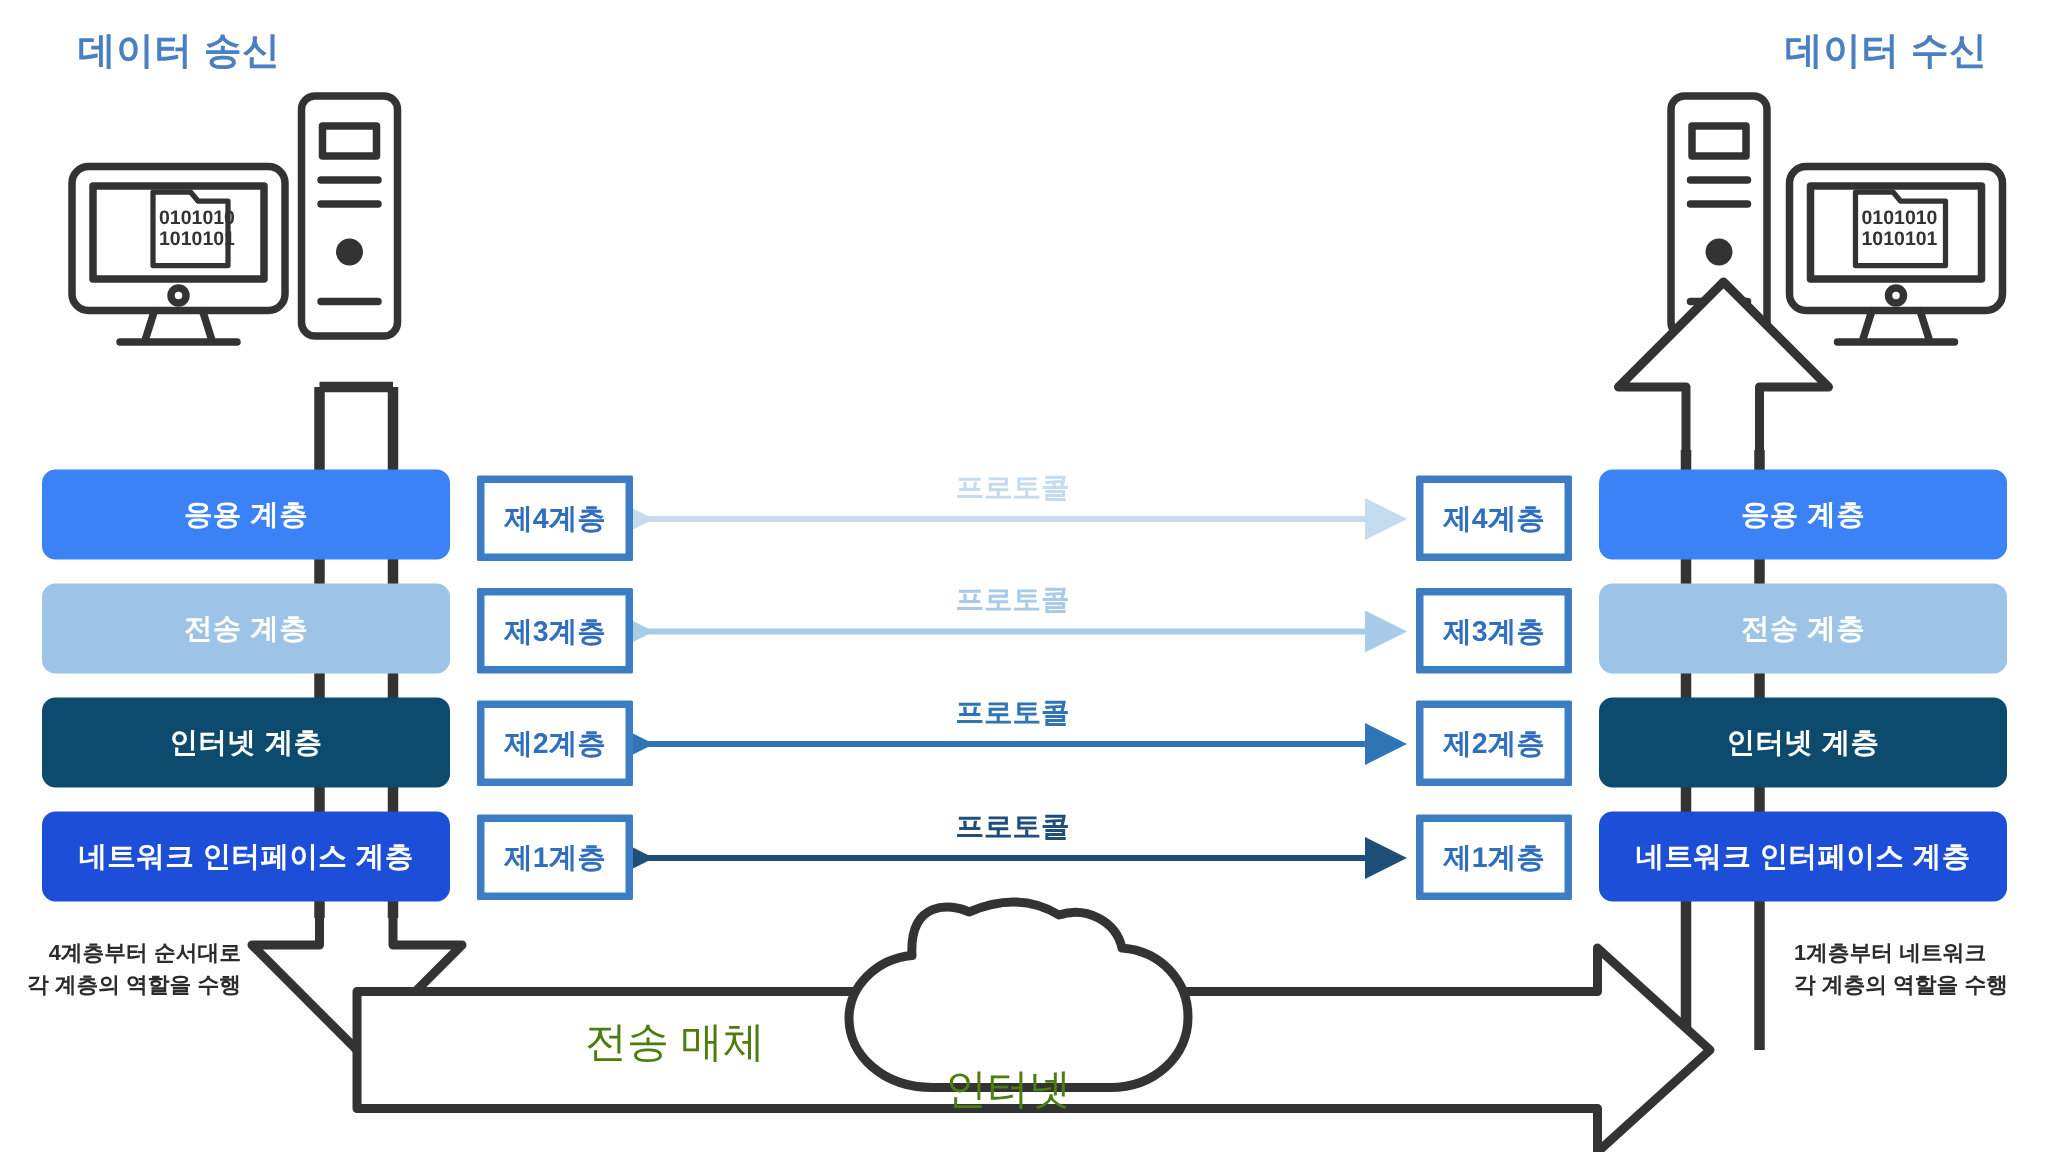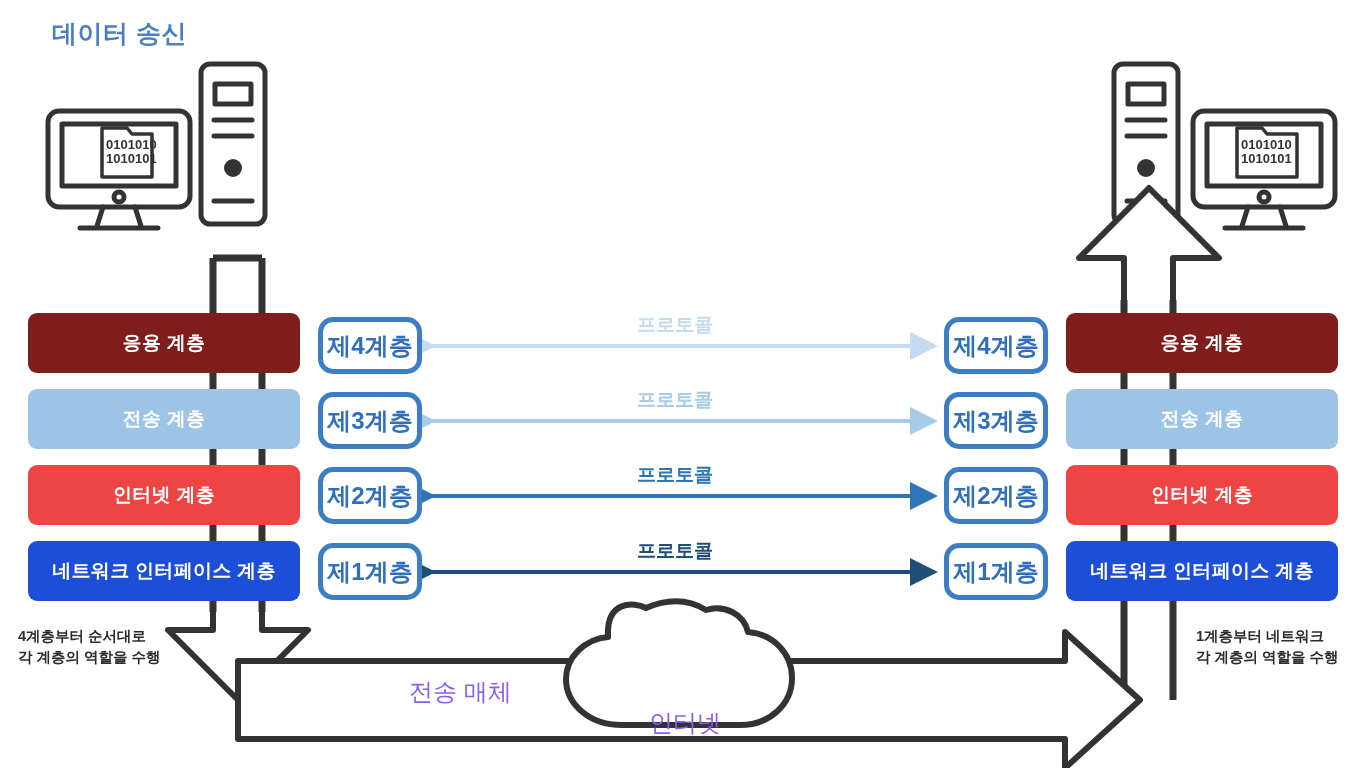--- a/index.html
+++ b/index.html
@@ -41,36 +41,36 @@
     align-items: center;
     justify-content: center;
     border-radius: 9px;
     color: #ffffff;
     font-size: 19px;
     font-weight: bold;
     letter-spacing: 0.3px;
     white-space: nowrap;
     z-index: 3;
   }
-  .layer-l1 { background: #7f1d1d; }
+  .layer-l1 { background: #3b82f6; }
   .layer-l2 { background: #9dc3e6; }
-  .layer-l3 { background: #ef4444; text-align: right; }
+  .layer-l3 { background: #0c4a6e; text-align: right; }
   .layer-l4 { background: #1d4ed8; }
 
   
   .tier-box {
     position: absolute;
     display: flex;
     align-items: center;
     justify-content: center;
     background: #ffffff;
     border: 5px solid #3c7dc4;
-    border-radius: 15px;
+    border-radius: 1px;
     color: #2f6fbd;
-    font-size: 24px;
+    font-size: 19px;
     font-weight: bold;
     white-space: nowrap;
     z-index: 4;
   }
 
   
   .protocol-label {
     position: absolute;
     font-size: 19px;
     font-weight: bold;
@@ -86,31 +86,30 @@
   
   .annotation {
     position: absolute;
     font-size: 14.5px;
     font-weight: bold;
     color: #2b2b2b;
     line-height: 1.45;
     white-space: nowrap;
     z-index: 5;
   }
-  #note-left  { left: 18px;   top: 626px; text-align: left; }
+  #note-left  { left: 18px;   top: 626px; text-align: right; }
   #note-right { left: 1196px; top: 626px; text-align: left; }
 
   
   .plain-label {
     position: absolute;
-    font-size: 24px;
-    color: #8b5cf6;
+    font-size: 28px;
+    color: #4d7c0f;
     white-space: nowrap;
     z-index: 6;
-    margin-left: 19px;
   }
   #label-medium { left: 390px; top: 676px; }
   #label-cloud  { left: 630px; top: 707px; }
 
   svg { position: absolute; left: 0; top: 0; overflow: visible; }
   #bg-svg { z-index: 1; }
   #fg-svg { z-index: 2; }
   #top-svg { z-index: 5; }
 </style>
 </head>
@@ -126,20 +125,21 @@
       <line x1="213" y1="258" x2="262" y2="258"></line>
     </g>
 
     <g fill="none" stroke="#333333" stroke-width="7">
       <line x1="1124" y1="300" x2="1124" y2="700"></line>
       <line x1="1173" y1="300" x2="1173" y2="700"></line>
     </g>
   </svg>
 
   <div class="side-title" id="title-left">데이터 송신</div>
+  <div class="side-title" id="title-right">데이터 수신</div>
 
   <div class="device-cluster" id="devices-left">
     <svg width="250" height="185" viewBox="0 0 250 185">
 
       <g fill="none" stroke="#333333" stroke-width="5" stroke-linejoin="round" stroke-linecap="round">
         <rect x="8" y="53" width="142" height="96" rx="11"></rect>
         <rect x="22" y="66" width="114" height="62"></rect>
         <circle cx="79" cy="139" r="5"></circle>
         <path d="M63 149 L57 168 M95 149 L101 168 M40 170 L118 170"></path>
       </g>

